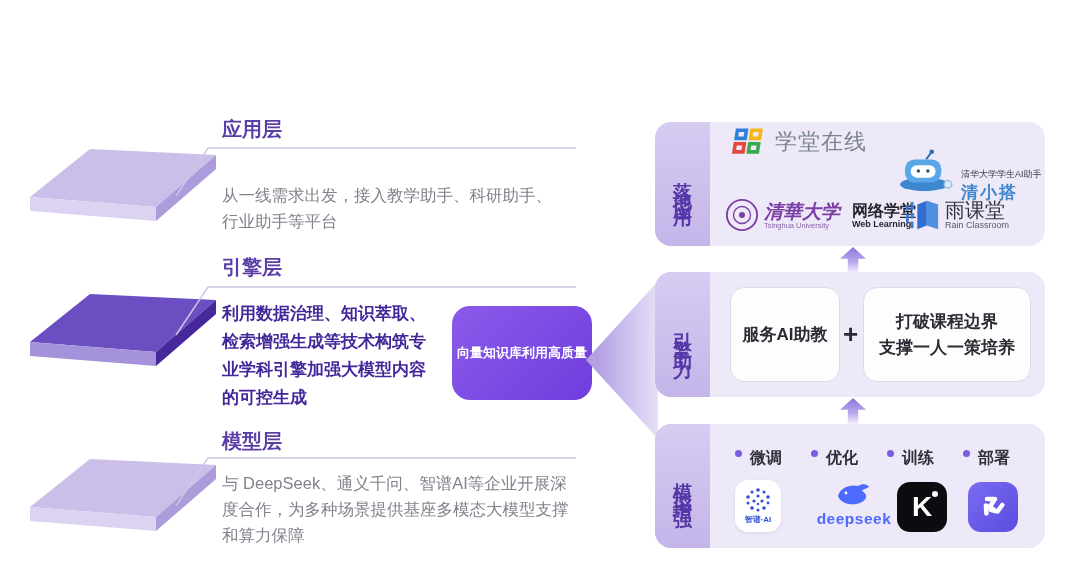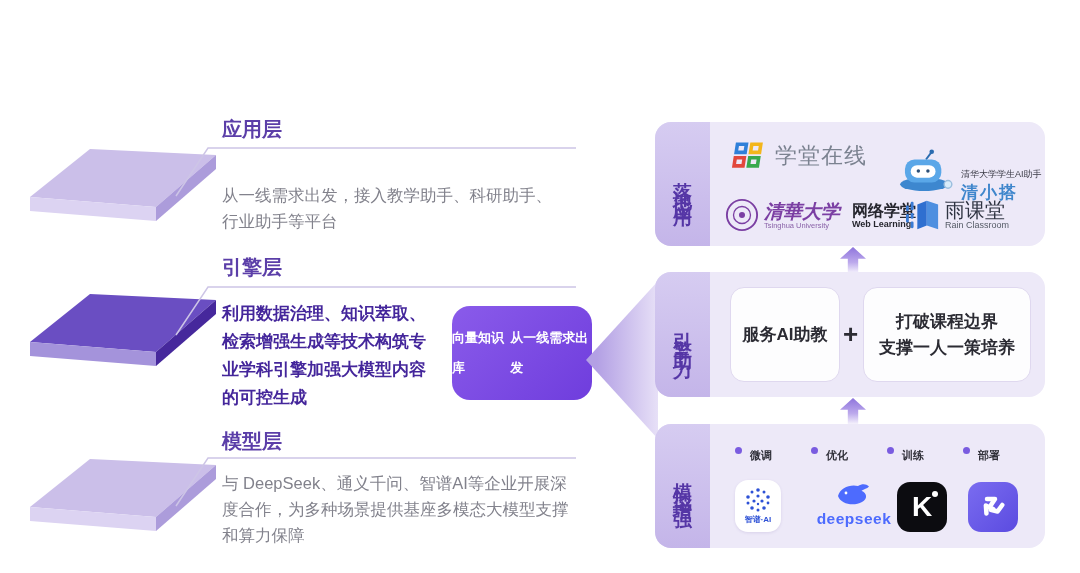--- a/index.html
+++ b/index.html
@@ -50,21 +50,21 @@
 
   
   .white-box{position:absolute;top:15px;height:95px;background:#FDFDFE;border:1px solid #DFD8EF;border-radius:14px;
     display:flex;flex-direction:column;align-items:center;justify-content:center;
     font-size:17px;font-weight:bold;color:#2B2B33;line-height:26px;text-align:center;}
   .plus-sign{position:absolute;top:0;height:125px;display:flex;align-items:center;font-size:26px;font-weight:600;color:#2B2B33;}
 
   
   .bullet-item{position:absolute;top:24px;display:flex;align-items:center;}
   .bullet-dot{width:7px;height:7px;border-radius:50%;background:#7A5CE0;margin-right:8px;margin-top:-10px;}
-  .bullet-label{font-size:11px;font-weight:600;color:#2F2F38;}
+  .bullet-label{font-size:16px;font-weight:600;color:#2F2F38;}
   .zhipu-box{position:absolute;left:80px;top:56px;width:46px;height:52px;background:#fff;border-radius:13px;
     display:flex;flex-direction:column;align-items:center;justify-content:center;box-shadow:0 1px 3px rgba(80,60,140,.12);}
   .zhipu-label{font-size:8px;font-weight:bold;color:#2D51D6;margin-top:1px;}
   .deepseek-box{position:absolute;left:155px;top:58px;width:88px;display:flex;flex-direction:column;align-items:center;}
   .deepseek-word{font-size:15.5px;font-weight:bold;color:#4D6BFE;letter-spacing:0.5px;margin-top:1px;}
   .kimi-box{position:absolute;left:242px;top:58px;width:50px;height:50px;background:#0C0C10;border-radius:13px;
     display:flex;align-items:center;justify-content:center;}
   .kimi-k{color:#fff;font-size:28px;font-weight:800;position:relative;line-height:1;}
   .kimi-dot{position:absolute;right:-6px;top:-2px;width:6px;height:6px;border-radius:50%;background:#fff;}
   .qwen-box{position:absolute;left:313px;top:58px;width:50px;height:50px;border-radius:13px;
@@ -104,30 +104,30 @@
     <polygon points="188,10 128,62 128,76 188,24" fill="#AC9CDB"></polygon>
   </svg>
   <svg class="connector" style="left:148px;top:452px;" viewBox="0 0 430 58">
       <path d="M28,54 L60,6 L428,6"></path>
     </svg>
   <div class="layer-title" style="left:222px;top:428px;">模型层</div>
   <div class="layer-desc" style="left:222px;top:470px;width:356px;">与 DeepSeek、通义千问、智谱AI等企业开展深度合作，为多种场景提供基座多模态大模型支撑和算力保障</div>
 
   <div class="center-box">
     <div>向量知识库</div>
-    <div>从一线需求出发</div>
+    <div>利用高质量</div>
   </div>
   <div class="big-triangle"></div>
 
   <div class="section" style="top:122px;height:124px;">
     <div class="section-tab">
       <div class="tab-label">落地应用</div>
     </div>
 
-    <div class="logo-group" style="left:74px;top:18px;">
+    <div class="logo-group" style="left:74px;top:4px;">
       <svg width="36" height="32" viewBox="0 0 40 34">
         <g transform="skewX(-9)">
           <rect x="8" y="2" width="14" height="13" fill="#2F80D9"></rect>
             <rect x="12" y="6" width="6" height="5" fill="#EDE9F8"></rect>
           <rect x="24" y="2" width="14" height="13" fill="#F3B61B"></rect>
             <rect x="28" y="6" width="6" height="5" fill="#EDE9F8"></rect>
           <rect x="8" y="17" width="14" height="13" fill="#E2483D"></rect>
             <rect x="12" y="21" width="6" height="5" fill="#EDE9F8"></rect>
           <rect x="24" y="17" width="14" height="13" fill="#38A94D"></rect>
             <rect x="28" y="21" width="6" height="5" fill="#EDE9F8"></rect>

